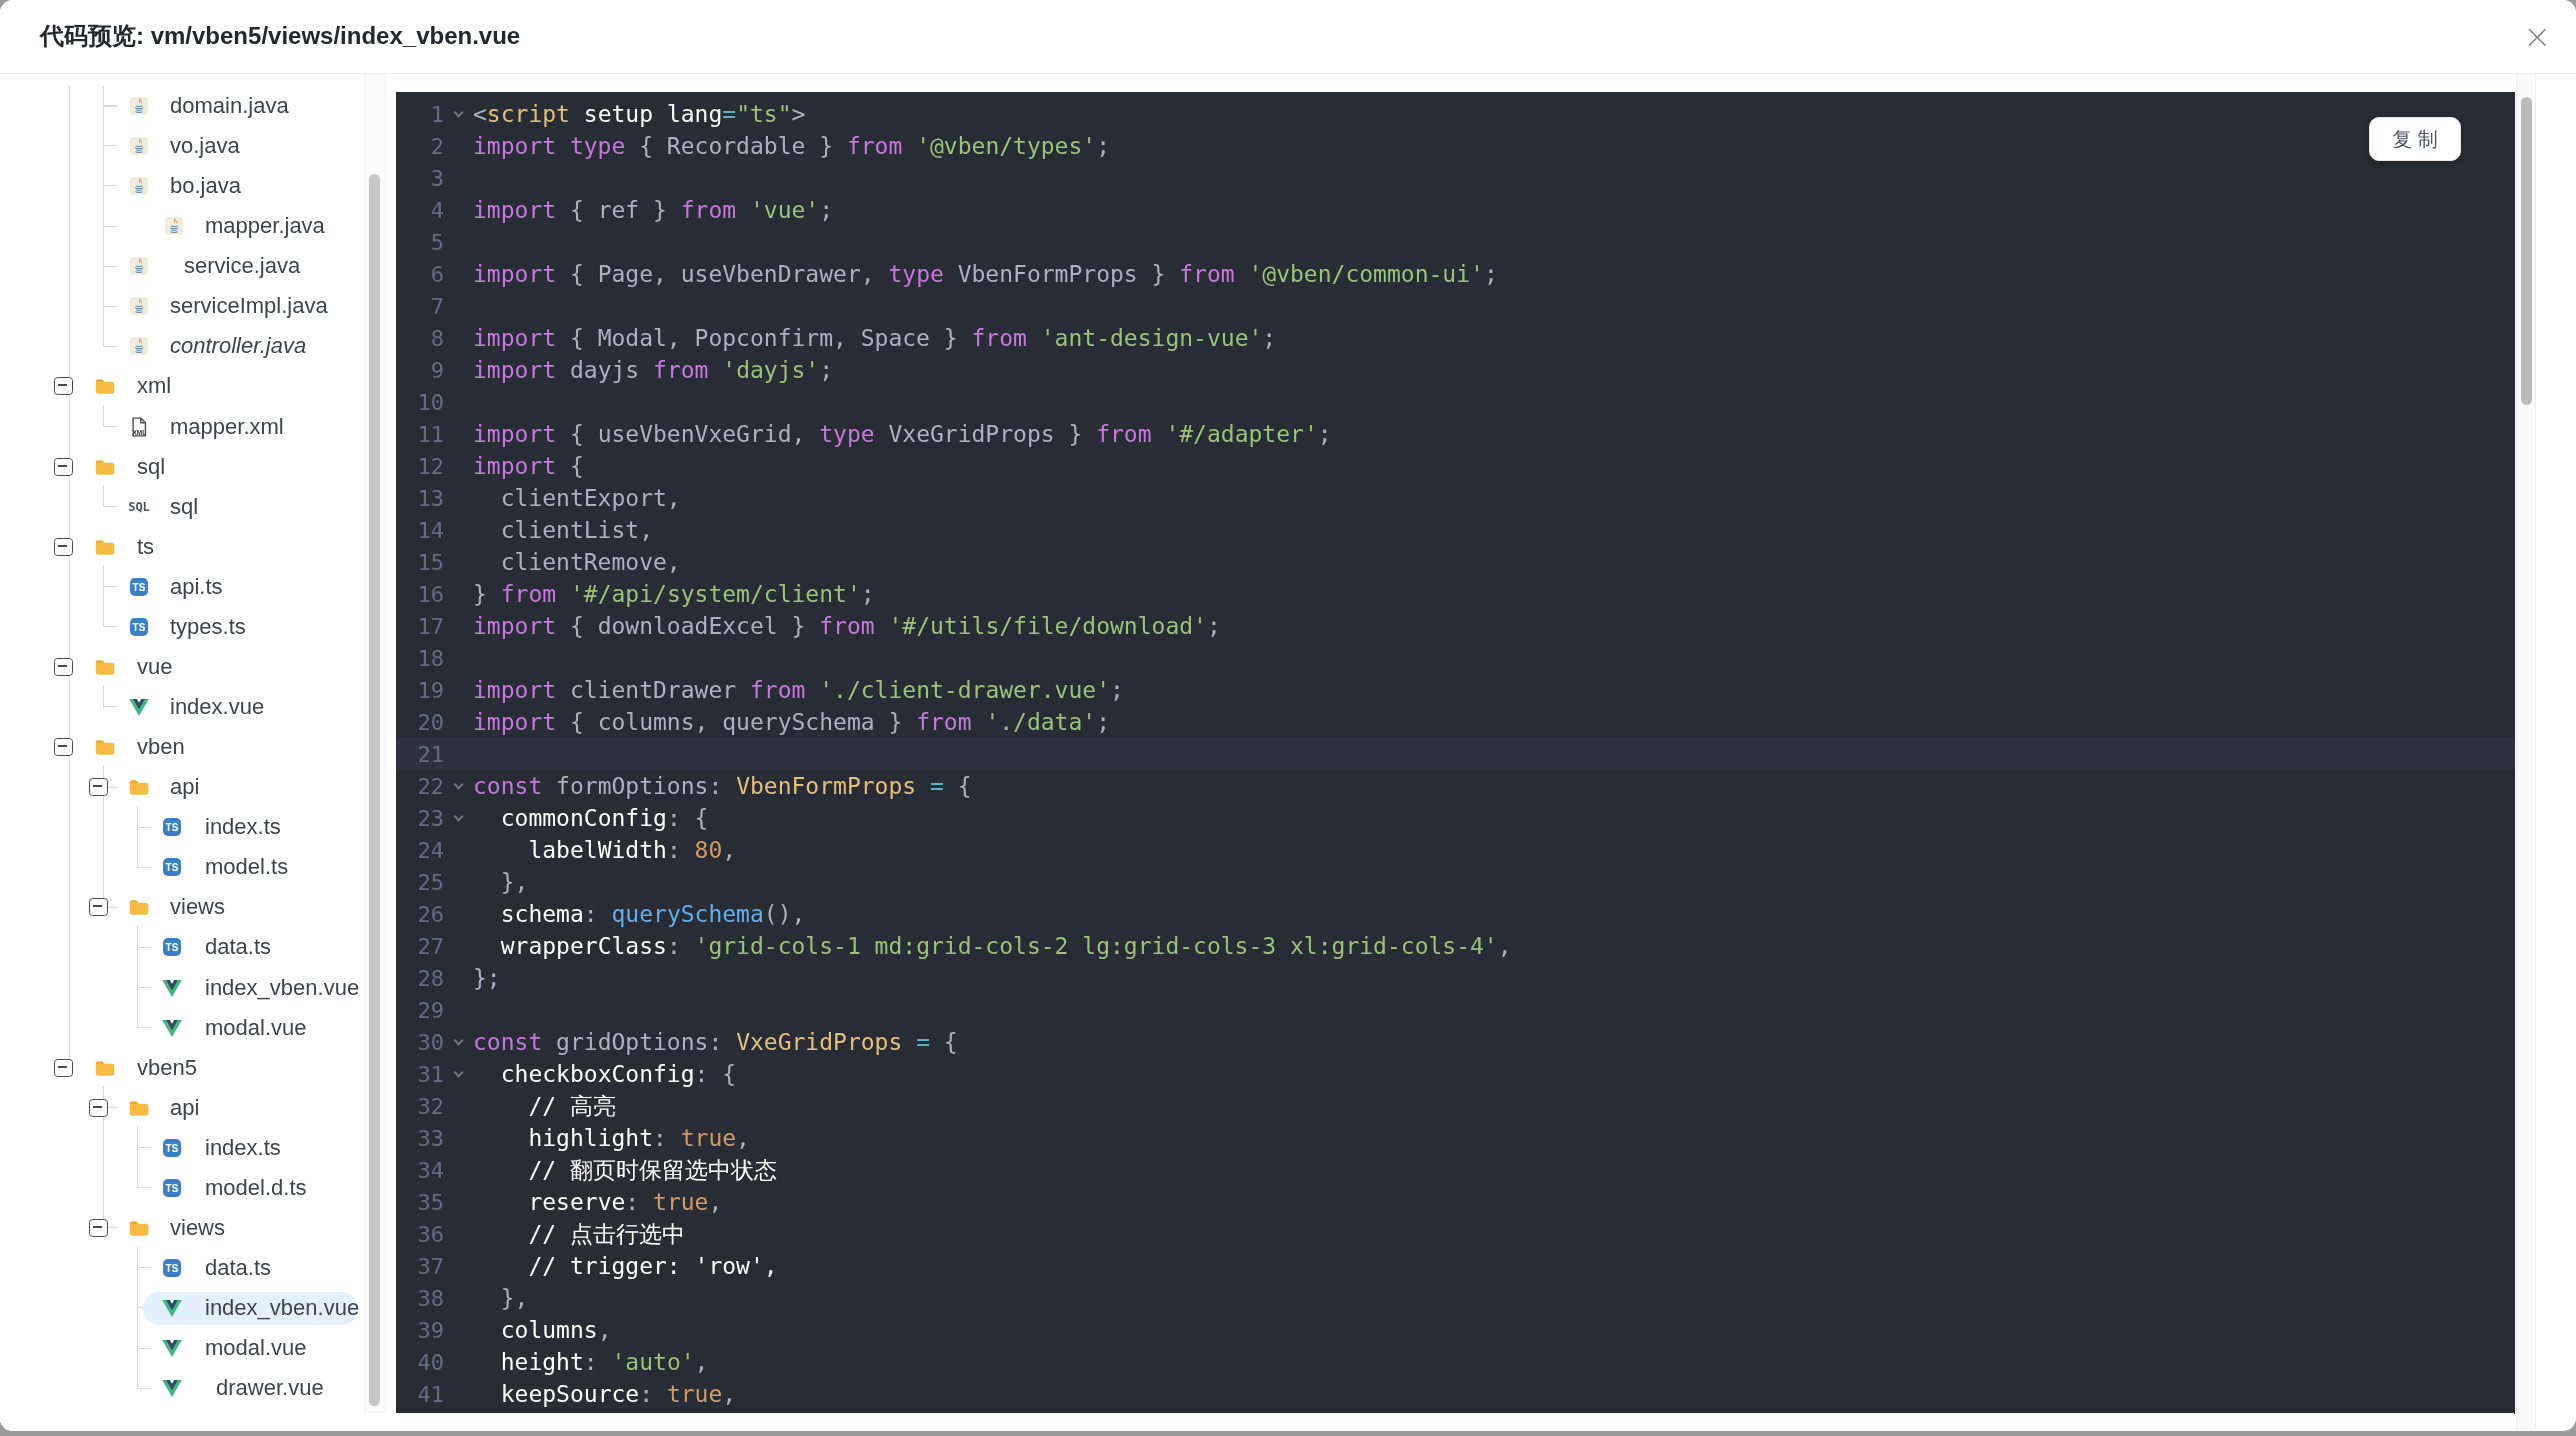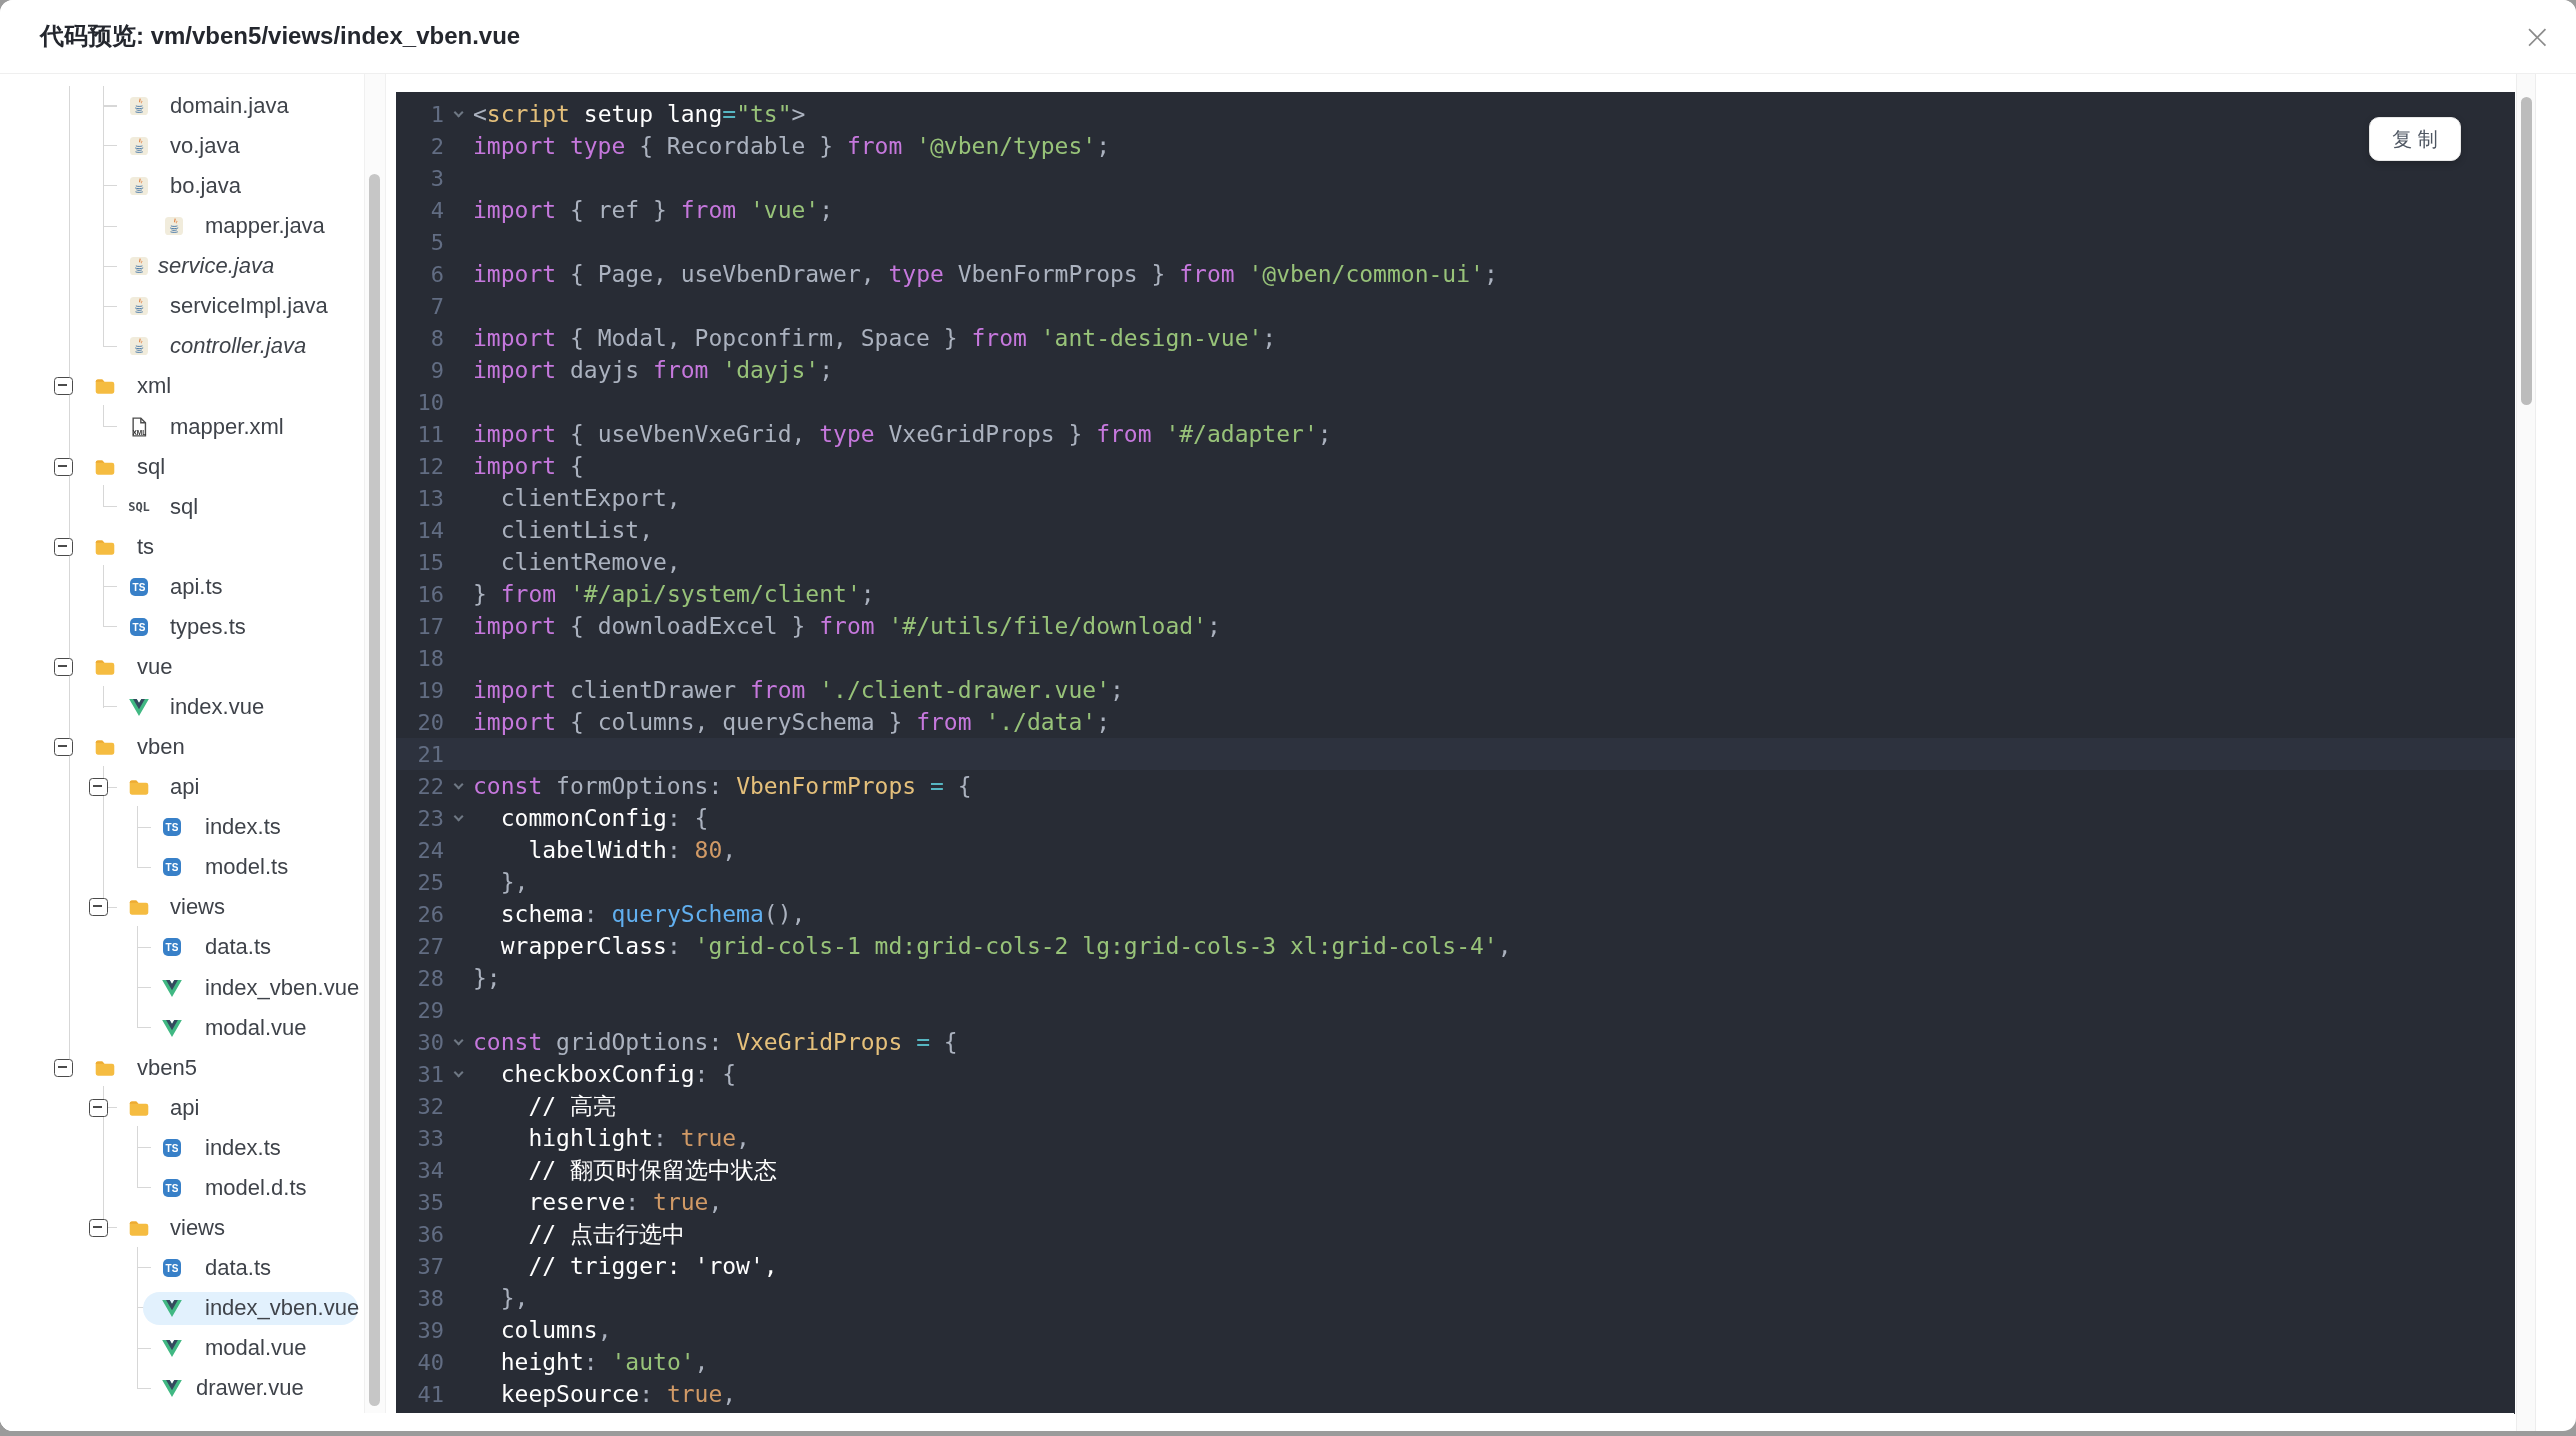--- a/index.html
+++ b/index.html
@@ -144,21 +144,21 @@
         <div class="tree-row" style="top: 160px;">
           <span class="tree-icon" style="left: 129px;">
             <span class="icon-java">
               <svg width="14.3" height="15.7" viewBox="0 0 24 26">
                 <path d="M13 1c2.4 2-2 3.4.3 6" stroke="#e07b39" stroke-width="1.8" fill="none"></path>
                 <path d="M16 4.6c1.6 1.4-1.1 2.2-.2 4" stroke="#e07b39" stroke-width="1.5" fill="none"></path>
                 <path d="M6.5 13c1.7 1.3 9.3 1.3 11 0M5.2 16.4c2.2 1.7 11.4 1.7 13.6 0M7.4 19.8c1.9 1.1 7.3 1.1 9.2 0M5.8 23c2.7 1.3 9.7 1.3 12.4 0" stroke="#4a7aa8" stroke-width="1.6" fill="none"></path>
               </svg>
             </span>
           </span>
-          <span class="tree-label" style="left: 158px; font-style: italic;">service.java</span>
+          <span class="tree-label" style="left: 184px;">service.java</span>
         </div>
         <div class="tree-tick" style="left: 103px; top: 220px;"></div>
         <div class="tree-row" style="top: 200px;">
           <span class="tree-icon" style="left: 129px;">
             <span class="icon-java">
               <svg width="14.3" height="15.7" viewBox="0 0 24 26">
                 <path d="M13 1c2.4 2-2 3.4.3 6" stroke="#e07b39" stroke-width="1.8" fill="none"></path>
                 <path d="M16 4.6c1.6 1.4-1.1 2.2-.2 4" stroke="#e07b39" stroke-width="1.5" fill="none"></path>
                 <path d="M6.5 13c1.7 1.3 9.3 1.3 11 0M5.2 16.4c2.2 1.7 11.4 1.7 13.6 0M7.4 19.8c1.9 1.1 7.3 1.1 9.2 0M5.8 23c2.7 1.3 9.7 1.3 12.4 0" stroke="#4a7aa8" stroke-width="1.6" fill="none"></path>
               </svg>
@@ -409,21 +409,21 @@
           <span class="tree-label" style="left: 205px;">modal.vue</span>
         </div>
         <div class="tree-tick" style="left: 137px; top: 1302px;"></div>
         <div class="tree-row" style="top: 1282px;">
           <span class="tree-icon" style="left: 162px;">
             <svg width="20" height="17" viewBox="0 0 256 221">
               <path fill="#41b883" d="M204.8 0H256L128 220.8 0 0h97.92L128 51.2 157.44 0z"></path>
               <path fill="#35495e" d="M50.56 0 128 133.12 204.8 0h-46.08L128 51.2 97.92 0z"></path>
             </svg>
           </span>
-          <span class="tree-label" style="left: 196px;">drawer.vue</span>
+          <span class="tree-label" style="left: 216px;">drawer.vue</span>
         </div>
       </div>
   </div>
 
   <div class="side-scrollbar">
     <div class="thumb"></div>
   </div>
 
   <div class="code-panel">
     <div class="code-body" id="code-body">

